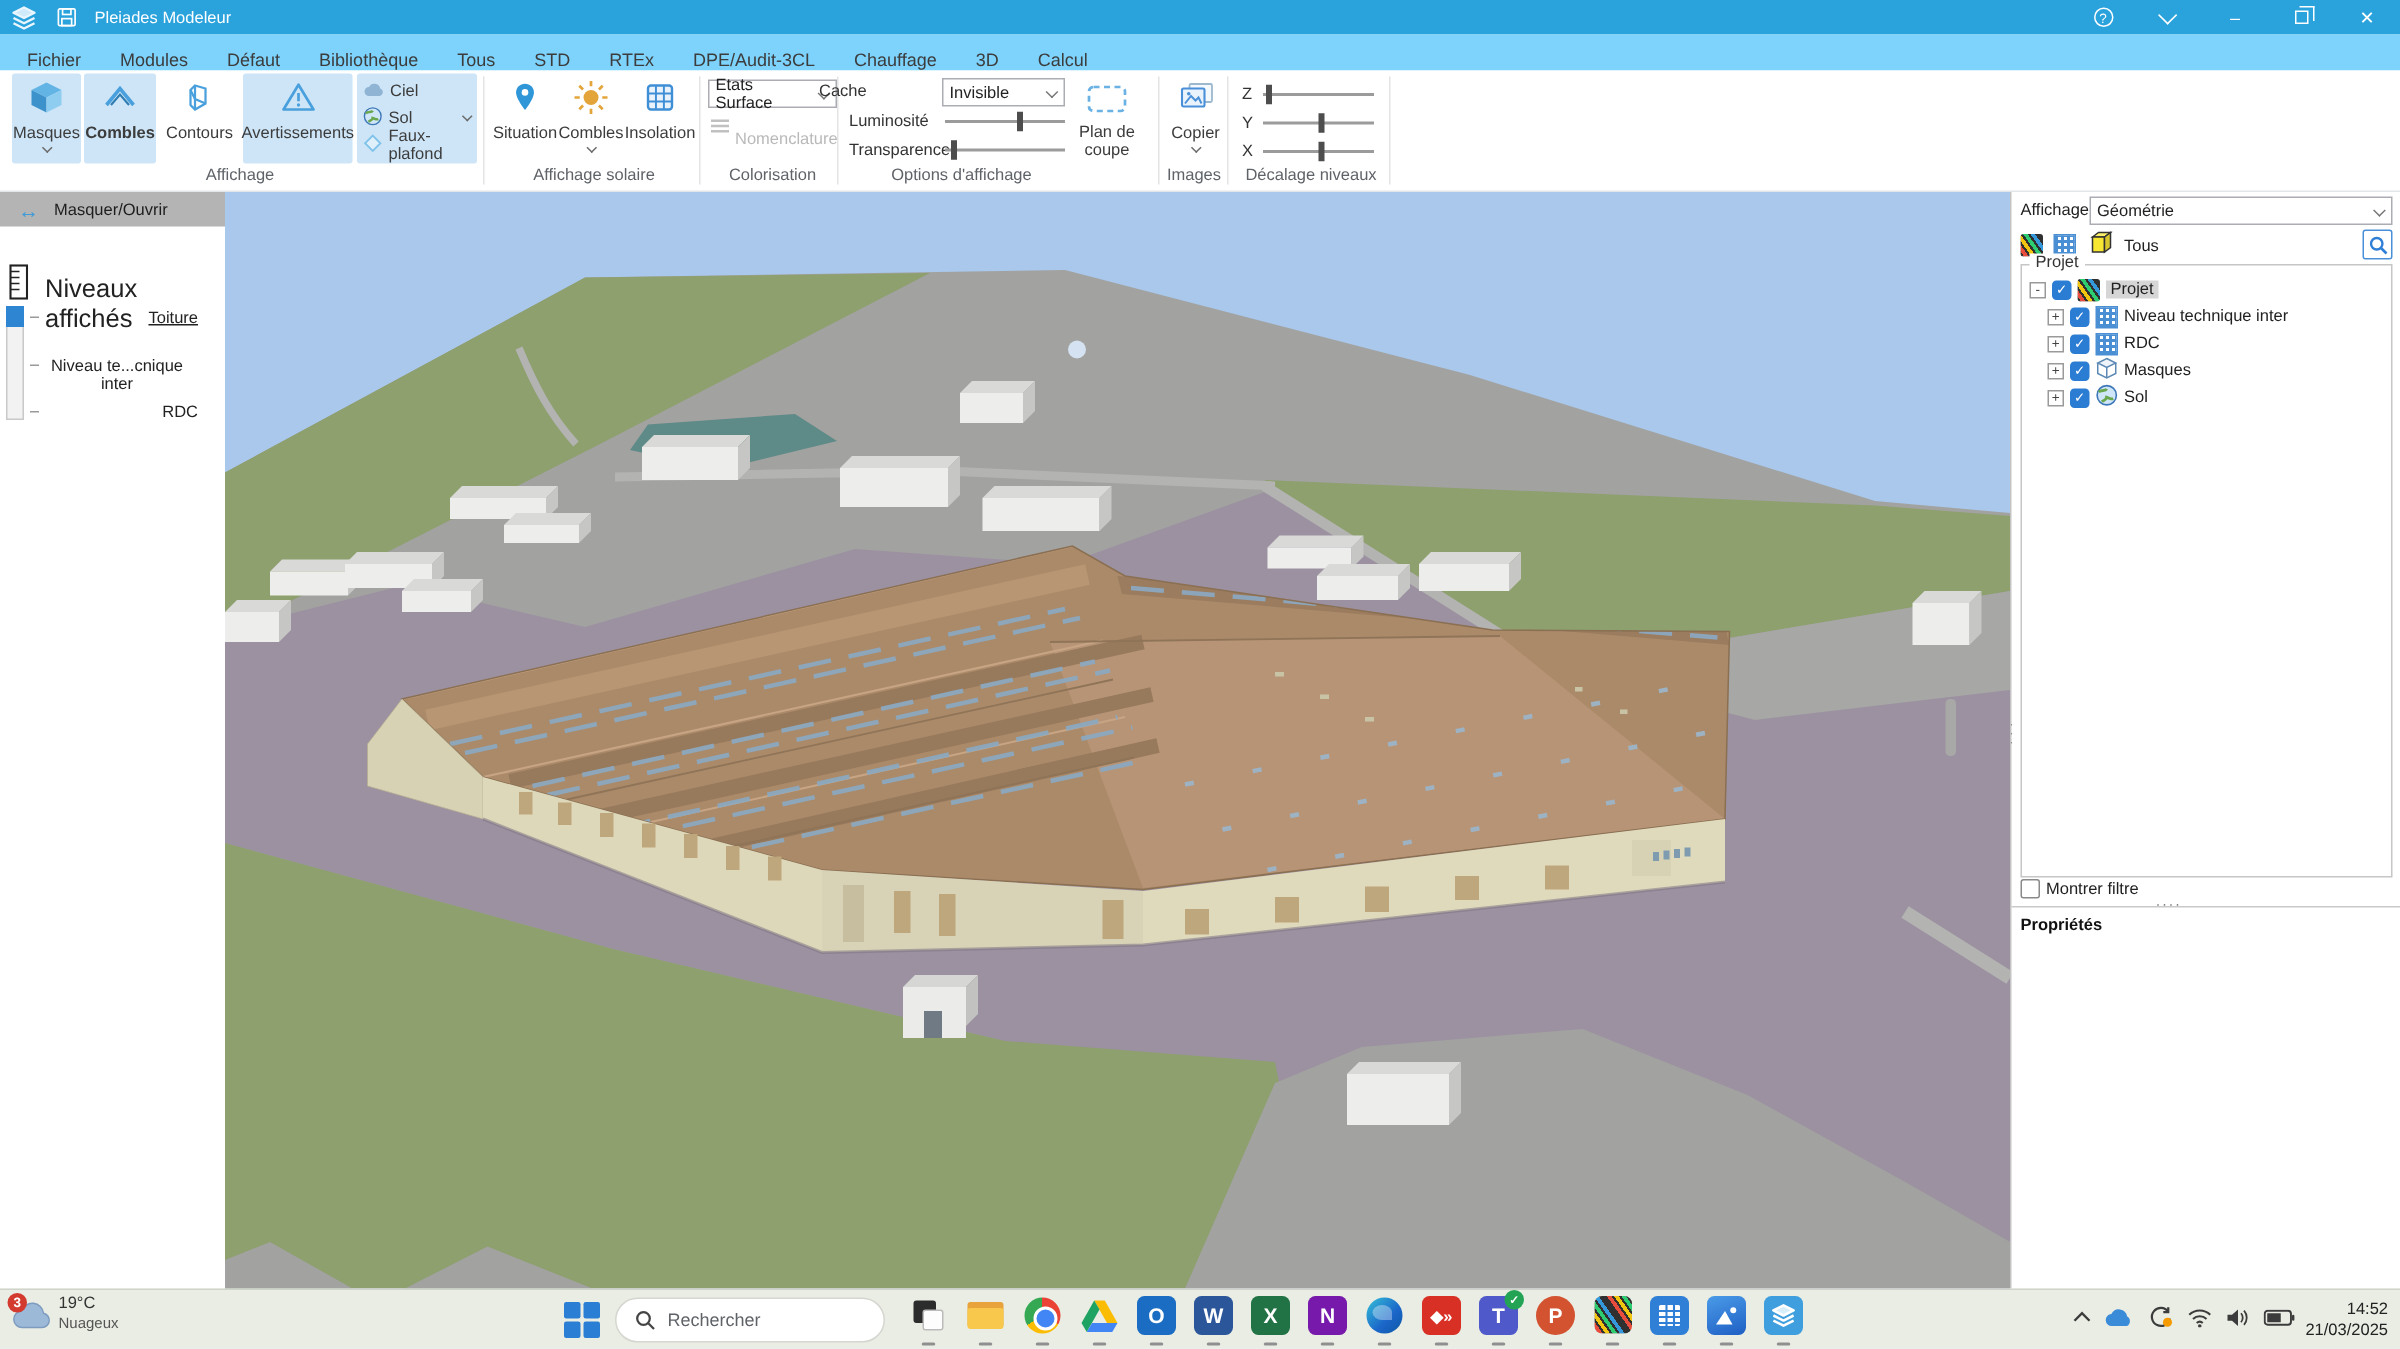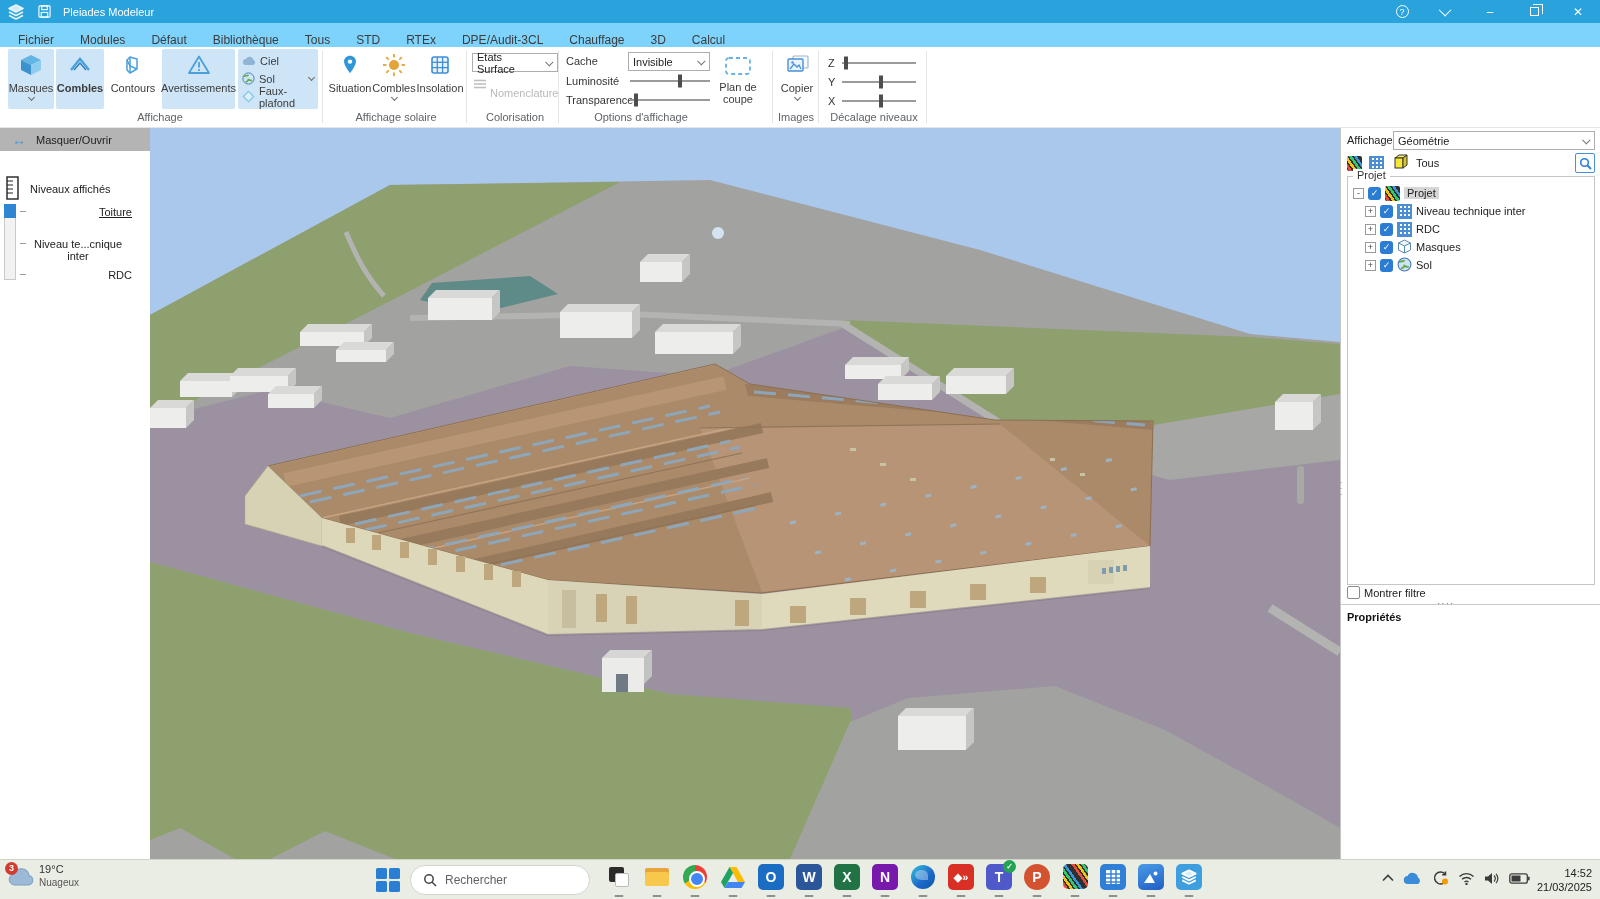--- a/index.html
+++ b/index.html
@@ -39,21 +39,21 @@
   .selcaret{width:6px;height:6px;border-left:1.2px solid #777;border-bottom:1.2px solid #777;transform:rotate(-45deg) translateY(-1px);margin-left:4px;}
   .optrow{position:absolute;height:16px;display:flex;align-items:center;font-size:11px;color:#333;}
   .slider{position:relative;height:2px;background:#9b9b9b;}
   .slider .thumb{position:absolute;top:50%;width:4px;height:13px;background:#4d4d4d;transform:translate(-50%,-50%);}
   .disabledtxt{color:#b9b9b9;margin-top:16px;}
 
   
   #leftpanel{position:absolute;left:0;top:128px;width:150px;height:731px;background:#fff;}
   #lp-header{position:absolute;left:0;top:0;width:150px;height:23px;background:#b4b4b4;display:flex;align-items:center;font-size:11px;color:#1d1d1d;}
   #lp-header .arrow{color:#3f9bd8;font-size:14px;margin:0 10px 0 12px;line-height:10px;}
-  #lp-levels-title{position:absolute;left:30px;top:55px;font-size:11px;color:#222;}
+  #lp-levels-title{position:absolute;left:30px;top:55px;font-size:17px;color:#222;}
   #lp-ruler{position:absolute;left:6px;top:48px;}
   #lp-slider{position:absolute;left:4px;top:76px;width:12px;height:76px;background:#f2f2f2;border:1px solid #c9c9c9;}
   #lp-thumb{position:absolute;left:-1px;top:-1px;width:12px;height:14px;background:#2e86d2;}
   .lp-tick{position:absolute;left:20px;width:6px;height:1px;background:#9a9a9a;}
   .lp-level{position:absolute;left:24px;width:108px;text-align:right;font-size:11px;color:#222;}
 
   
   #canvas3d{position:absolute;left:150px;top:128px;width:1190px;height:731px;background:#a9c8eb;}
   #canvas-scroll{position:absolute;left:1297px;top:466px;width:7px;height:38px;border-radius:3px;background:#a8a8a6;}
 
@@ -270,21 +270,21 @@
             <line x1="0" y1="1.5" x2="12" y2="1.5"></line>
             <line x1="0" y1="5" x2="12" y2="5"></line>
             <line x1="0" y1="8.5" x2="12" y2="8.5"></line>
           </g>
         </svg></span>
     <span class="disabledtxt">Nomenclature</span>
   </div>
   <div class="grplabel" style="left:470px;width:90px;">Colorisation</div>
   <div class="gsep" style="left:558px;"></div>
 
-  <div class="optrow" style="left:566px;top:6px;">Cache</div>
+  <div class="optrow" style="left:546px;top:6px;">Cache</div>
   <div class="selectbox" style="position:absolute;left:628px;top:5px;width:82px;">
     <span>Invisible</span>
       <span class="selcaret"></span>
   </div>
   <div class="optrow" style="left:566px;top:26px;">Luminosité</div>
   <div class="slider" style="position:absolute;left:630px;top:33px;width:80px;">
     <span class="thumb" style="left: 62%;"></span>
   </div>
   <div class="optrow" style="left:566px;top:45px;">Transparence</div>
   <div class="slider" style="position:absolute;left:630px;top:52px;width:80px;">

